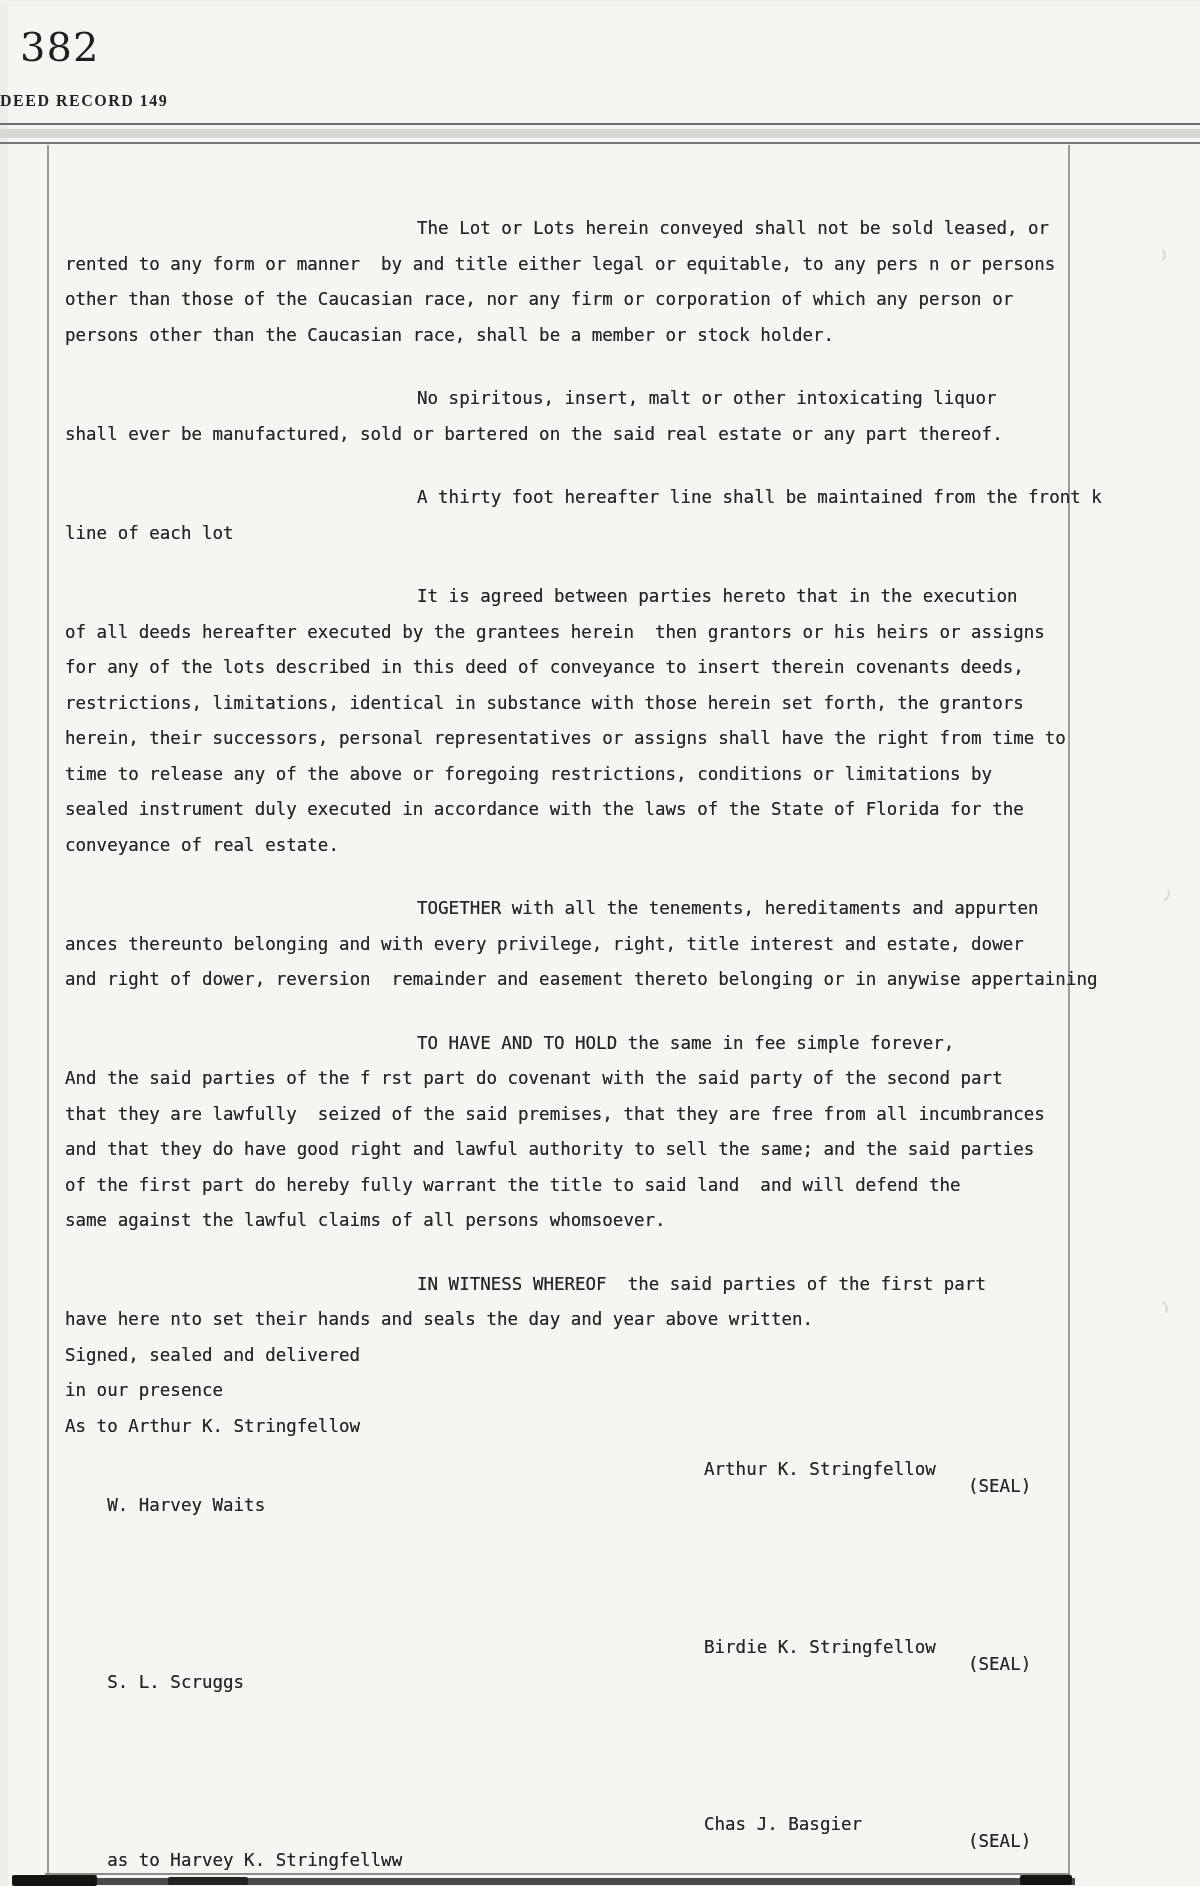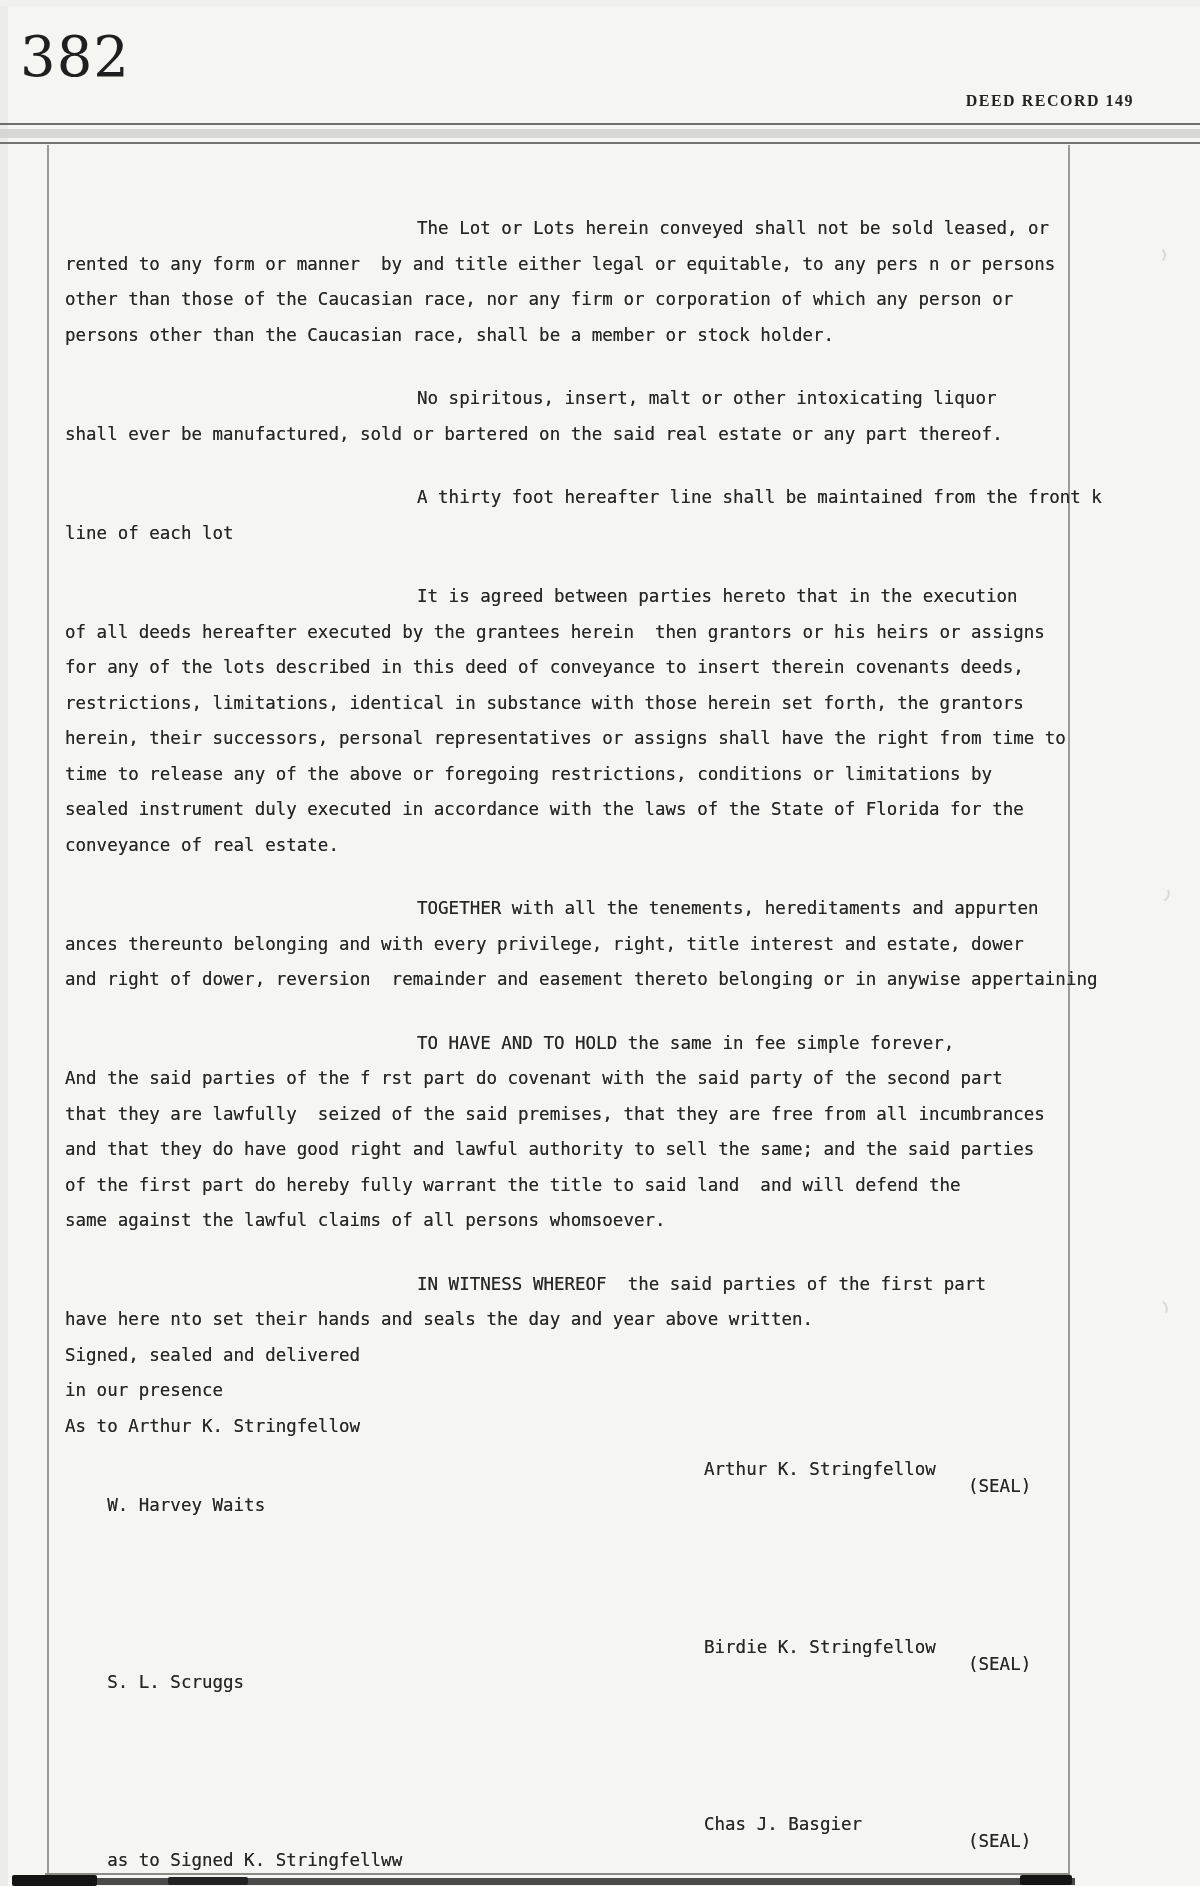--- a/index.html
+++ b/index.html
@@ -8,24 +8,24 @@
     background:#f5f5f2;
     font-family:"DejaVu Sans Mono","Liberation Mono",monospace;
   }
   
   .edge-shade-left{position:absolute;left:0;top:0;width:8px;height:100%;background:#ecece9;}
   .edge-shade-top{position:absolute;left:0;top:0;width:100%;height:6px;background:#f0f0ed;}
 
   .page-number{
     position:absolute;left:20px;top:24px;
     font-family:"DejaVu Serif","Liberation Serif",serif;
-    font-size:56px;color:#1f1f1f;letter-spacing:1px;
+    font-size:40px;color:#1f1f1f;letter-spacing:1px;
   }
   .page-header{
-    position:absolute;left:0;top:92px;width:1134px;text-align:right;
+    position:absolute;left:0;top:92px;width:1134px;text-align:left;
     font-family:"Liberation Serif","DejaVu Serif",serif;
     font-weight:bold;font-size:16px;letter-spacing:1.5px;color:#232323;
   }
 
   
   .rule-band{position:absolute;left:0;top:123px;width:1200px;height:21px;}
   .rule-band .r1{position:absolute;left:0;top:0;width:100%;height:2px;background:#6e6e6c;}
   .rule-band .r2{position:absolute;left:0;top:6px;width:100%;height:9px;background:#d7d7d4;}
   .rule-band .r3{position:absolute;left:0;top:19px;width:100%;height:2px;background:#77777а;background:#757573;}
 
@@ -117,21 +117,21 @@
     <span>W. Harvey Waits</span>
     <span class="signer">Arthur K. Stringfellow</span>
     <span class="seal">(SEAL)</span>
   </div>
   <div class="sig-row">
     <span>S. L. Scruggs</span>
     <span class="signer">Birdie K. Stringfellow</span>
     <span class="seal">(SEAL)</span>
   </div>
   <div class="sig-row">
-    <span>as to Signed K. Stringfellww</span>
+    <span>as to Harvey K. Stringfellww</span>
     <span class="signer">Chas J. Basgier</span>
     <span class="seal">(SEAL)</span>
   </div>
 
   <div class="ln">W. Harvey Waits</div>
   <div class="ln">S. L. Scruggs</div>
   <div class="ln">As to Chas J. Basgier</div>
 
 </div>
 

